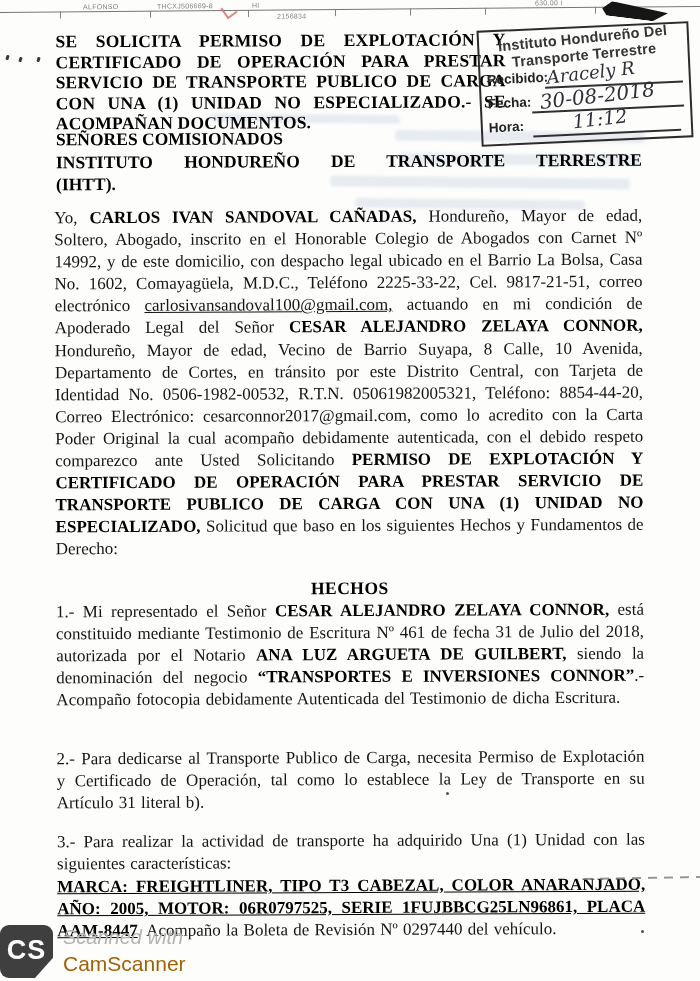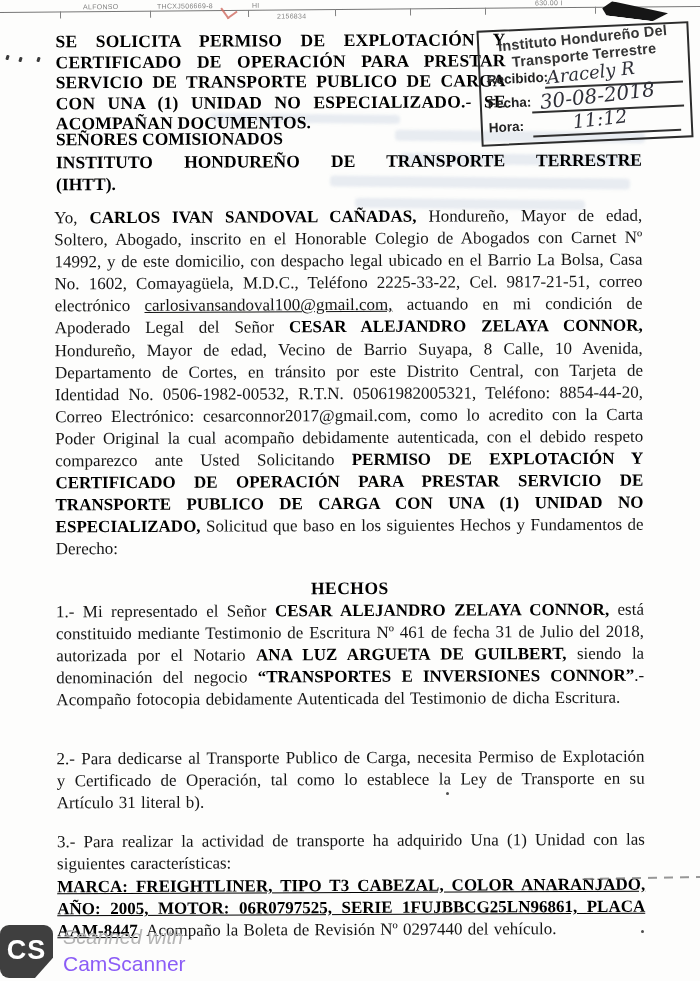--- a/index.html
+++ b/index.html
@@ -65,21 +65,21 @@
     color:#2e2f38;white-space:nowrap;transform:rotate(-4deg);}
   
   .cswm{position:absolute;left:0;top:922px;width:260px;height:59px;z-index:6;}
   .cs-logo{position:absolute;left:0;top:3px;width:53px;height:53px;background:#3f3f3f;
     border-radius:9px;clip-path:polygon(0 0,100% 0,100% 62%,66% 100%,0 100%);
     color:#fff;font-family:"Liberation Sans",sans-serif;font-weight:bold;
     font-size:27px;line-height:50px;text-align:center;letter-spacing:1px;}
   .cs-text{position:absolute;left:63px;top:2px;
     font-family:"Liberation Sans",sans-serif;color:#b3b3b3;}
   .cs-text .l1{font-size:20px;line-height:26px;font-style:italic;}
-  .cs-text .l2{font-size:21px;line-height:28px;color:#8b5cf6;}
+  .cs-text .l2{font-size:21px;line-height:28px;color:#a16207;}
 </style>
 </head>
 <body>
 
 <div class="page">
 
   <div class="top-strip">
     <div class="strip-line"></div>
     <span class="strip-frag" style="left:93px">ALFONSO</span>
     <span class="strip-frag" style="left:167px">THCXJ506669-8</span>

